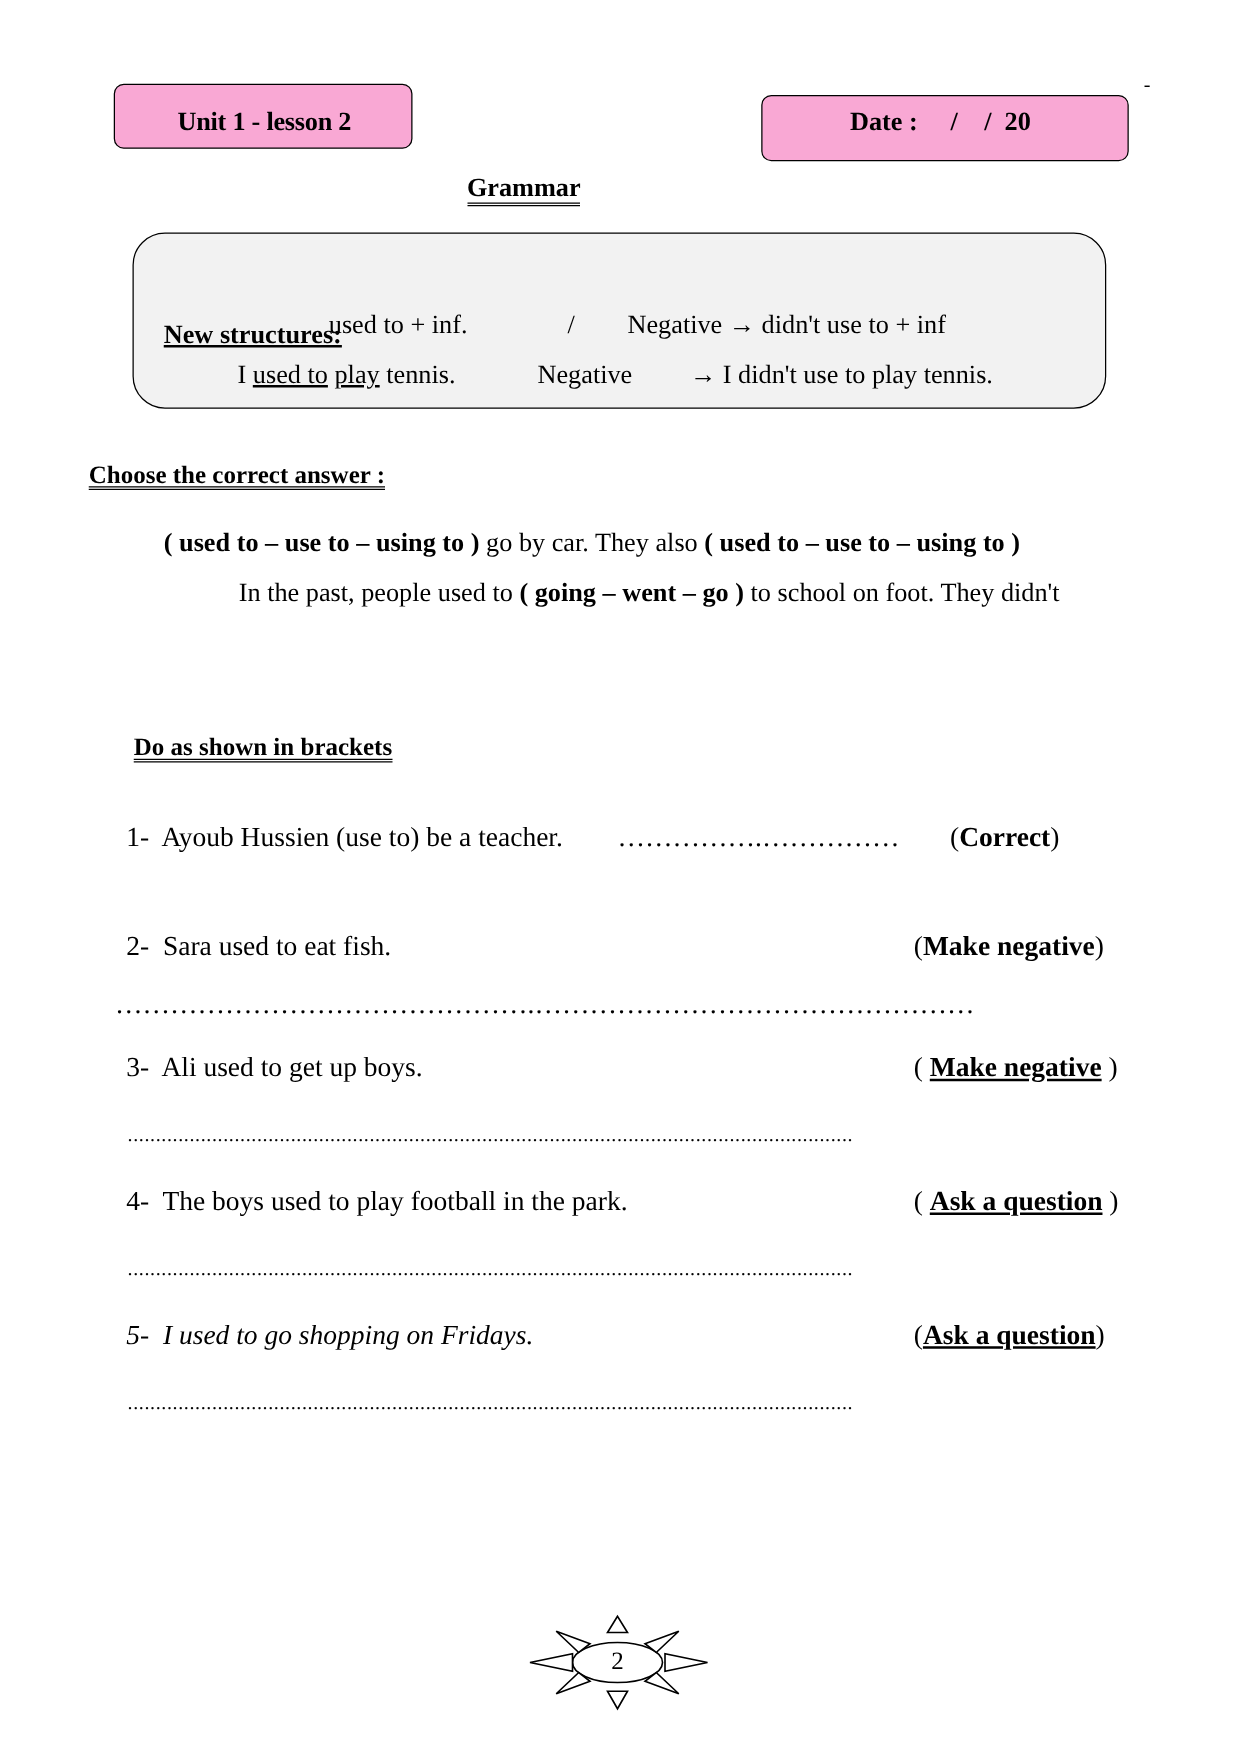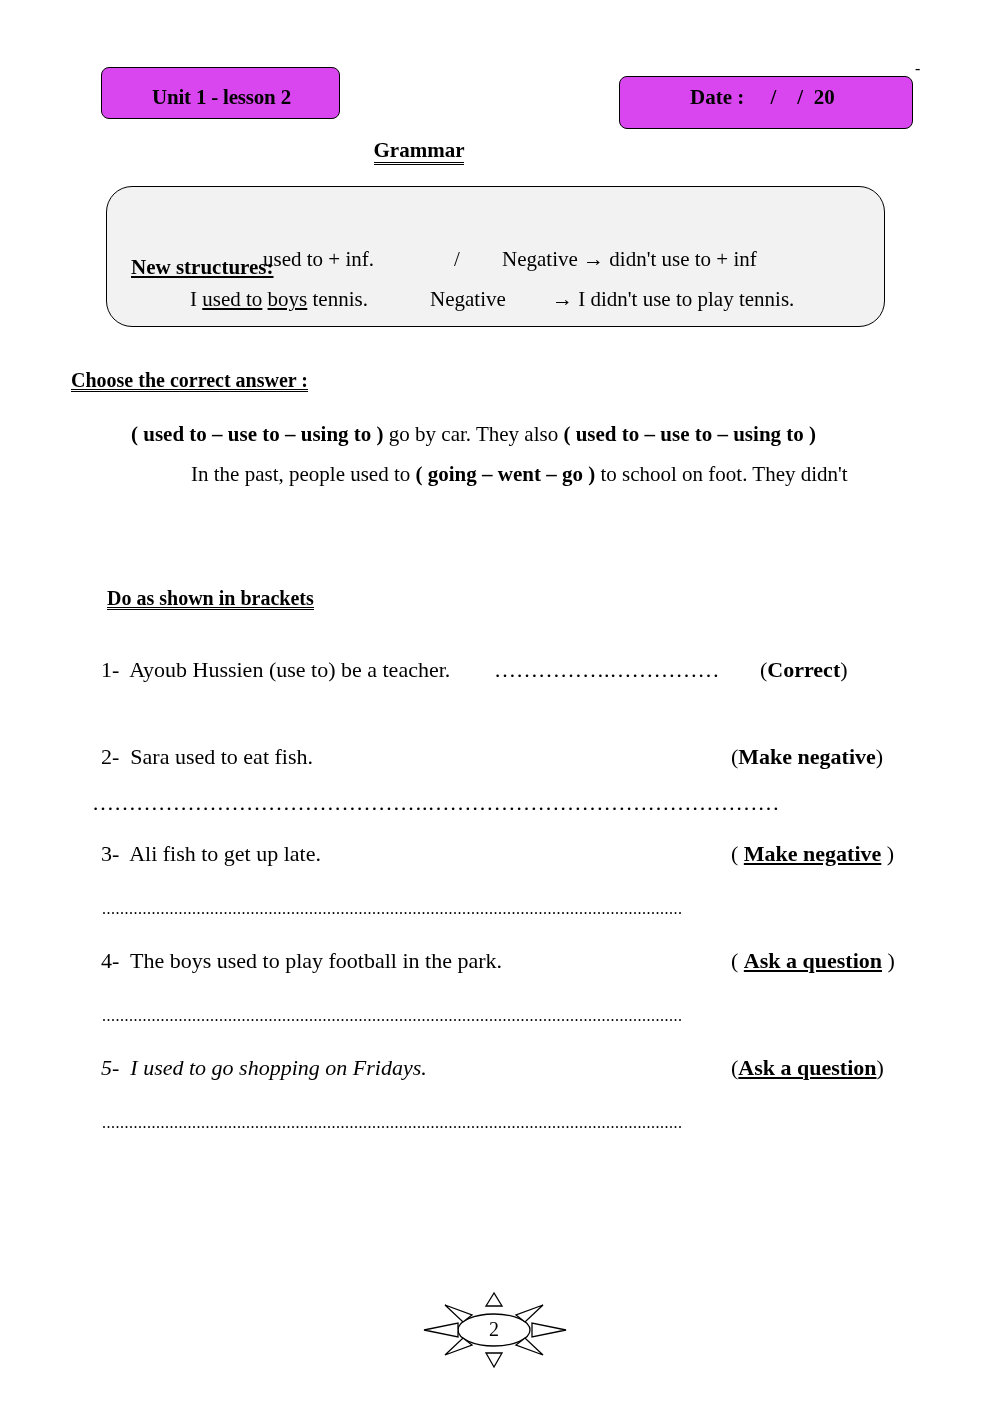--- a/index.html
+++ b/index.html
@@ -1,18 +1,18 @@
 <!DOCTYPE html>
 <html><head>
 <meta charset="utf-8">
 <style>
   html, body { margin:0; padding:0; background:#fff; }
   body { width:993px; height:1404px; position:relative; font-family:"Liberation Serif", serif; color:#000; overflow:hidden; }
   .abs { position:absolute; }
-  .box { border:1.5px solid #000; border-radius:8px; background:#d946ef;margin-left:10px; }
+  .box { border:1.5px solid #000; border-radius:8px; background:#f9a8d4; }
   .unit-box { left:91px; top:67px; width:237px; height:50px; }
   .unit-box span { position:absolute; left:50px; top:17px; font-weight:bold; font-size:21px; letter-spacing:-0.2px; }
   .date-box { left:609px; top:76px; width:292px; height:51px; }
   .date-box span { position:absolute; left:70px; top:8px; font-weight:bold; font-size:21px; white-space:pre; }
   .dash-mark { left:915px; top:60px; font-size:16px; }
   .title { left:0; width:838px; top:138px; text-align:center; font-weight:bold; font-size:21px; }
   .title span { border-bottom:3px double #000; padding-bottom:0; line-height:20px; }
   .struct-box { left:106px; top:186px; width:777px; height:139px; border:1.5px solid #000; border-radius:26px; background:#f2f2f2; }
   .struct-head { left:131px; top:207px; font-weight:bold; font-size:21px; text-decoration:underline;margin-top:48px; }
   .s-line { font-size:21px; white-space:pre; }
@@ -37,41 +37,41 @@
 <div class="abs dash-mark">-</div>
 
 <div class="abs title"><span>Grammar</span></div>
 
 <div class="abs struct-box"></div>
 <div class="abs struct-head">New structures:</div>
 <div class="abs s-line" style="left:263px; top:247px;">used to + inf.</div>
 <div class="abs s-line" style="left:454px; top:247px;">/</div>
 <div class="abs s-line" style="left:502px; top:247px;"><span>Negative</span> <span style="font-weight:bold;">→</span> <span>didn't use to + inf</span></div>
 
-<div class="abs s-line" style="left:190px; top:287px;"><span>I</span> <span class="u">used to</span> <span class="u">boys</span> <span>tennis.</span></div>
+<div class="abs s-line" style="left:190px; top:287px;"><span>I</span> <span class="u">used to</span> <span class="u">play</span> <span>tennis.</span></div>
 <div class="abs s-line" style="left:430px; top:287px;">Negative</div>
 <div class="abs s-line" style="left:552px; top:287px;"><span style="font-weight:bold;">→</span> <span>I didn't use to play tennis.</span></div>
 
 <div class="abs section-h" style="left:71px; top:369px;"><span>Choose the correct answer  :</span></div>
 <div class="abs para" style="top:414px;">
   <div style="white-space:nowrap;"><span class="b">( used to – use to – using to )</span><span> go by car. They also </span><span class="b">( used to – use to – using to )</span></div>
   <div style="padding-left:60px; white-space:nowrap;"><span>In the past, people used to </span><span class="b">( going – went – go )</span><span> to school on foot. They didn't</span></div>
 </div>
 
 <div class="abs section-h" style="left:107px; top:587px;"><span>Do as shown in brackets</span></div>
 
 <div class="abs q" style="left:101px; top:657px;"><span>1-</span>  <span>Ayoub Hussien (use to) be a teacher.</span></div>
 <div class="abs q" style="left:494px; top:657px;">…………….……………</div>
 <div class="abs q" style="left:760px; top:657px;"><span>(</span><span class="b">Correct</span><span>)</span></div>
 
 <div class="abs q" style="left:101px; top:744px;"><span>2-</span>  <span>Sara used to eat fish.</span></div>
 <div class="abs q" style="left:731px; top:744px;"><span>(</span><span class="b">Make negative</span><span>)</span></div>
 <div class="abs q" style="left:92px; top:790px; width:770px; overflow:hidden; white-space:nowrap;">……………………………………….…………………………………………</div>
 
-<div class="abs q" style="left:101px; top:841px;"><span>3-</span>  <span>Ali fish to get up late.</span></div>
+<div class="abs q" style="left:101px; top:841px;"><span>3-</span>  <span>Ali used to get up boys.</span></div>
 <div class="abs q" style="left:731px; top:841px;"><span>( </span><span class="b u">Make negative</span><span> )</span></div>
 <div class="abs dots" style="left:102px; top:900px; width:775px;">.................................................................................................................................</div>
 
 <div class="abs q" style="left:101px; top:948px;"><span>4-</span>  <span>The boys used to play football in the park.</span></div>
 <div class="abs q" style="left:731px; top:948px;"><span>( </span><span class="b u">Ask a question</span><span> )</span></div>
 <div class="abs dots" style="left:102px; top:1007px; width:775px;">.................................................................................................................................</div>
 
 <div class="abs q" style="left:101px; top:1055px;font-style:italic;"><span>5-</span>  <span>I used to go shopping on Fridays.</span></div>
 <div class="abs q" style="left:731px; top:1055px;"><span>(</span><span class="b u">Ask a question</span><span>)</span></div>
 <div class="abs dots" style="left:102px; top:1114px; width:775px;">.................................................................................................................................</div>

